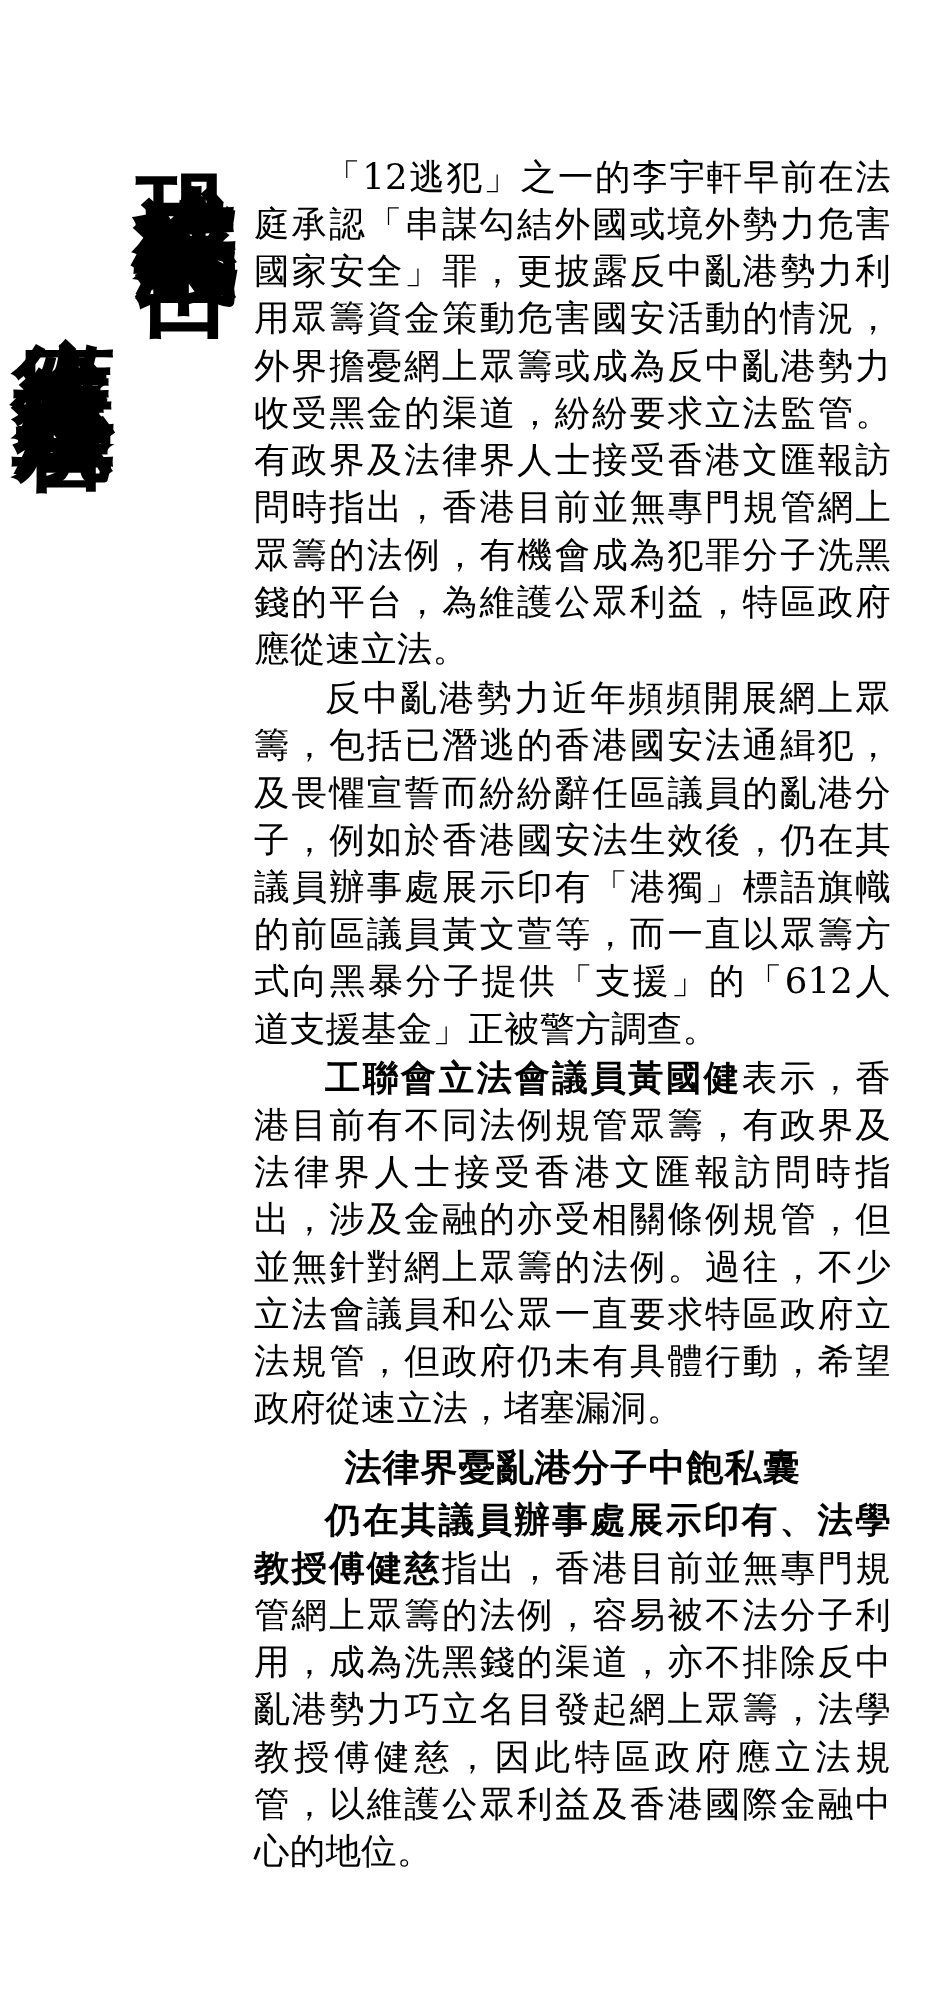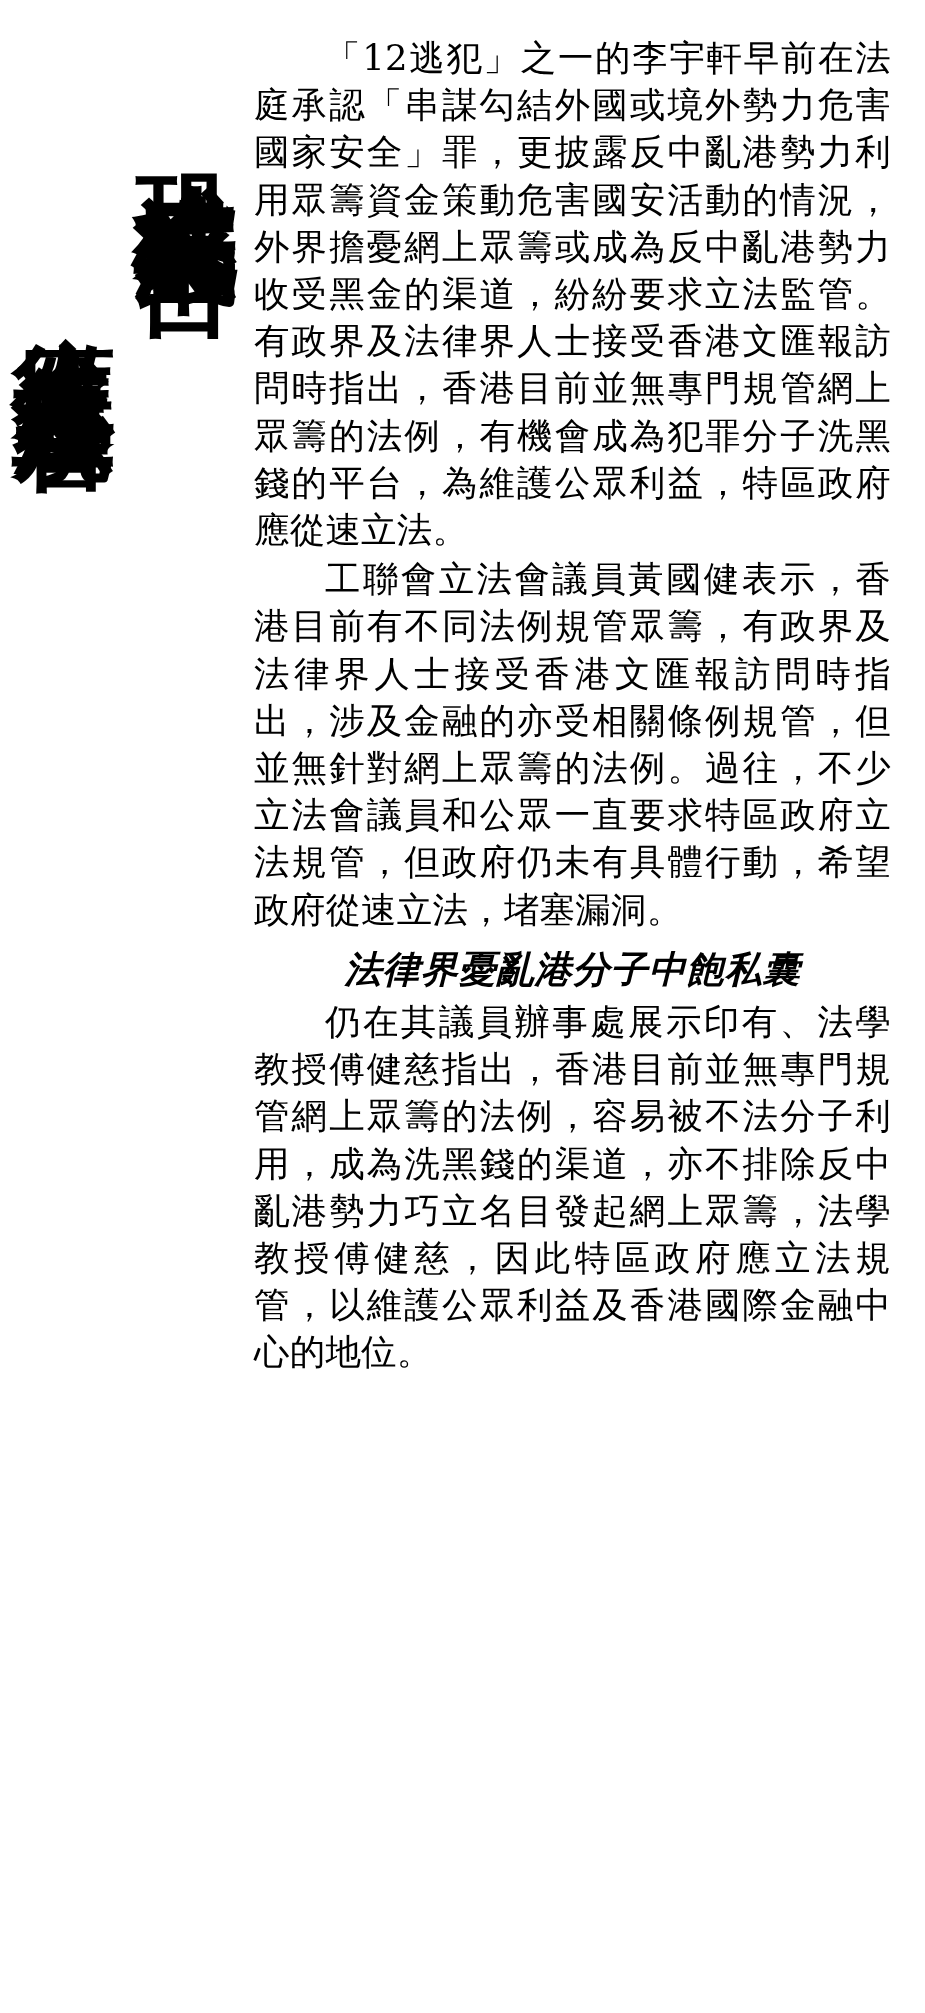--- a/index.html
+++ b/index.html
@@ -17,21 +17,21 @@
   }
   .page {
     position: relative;
     width: 925px;
     height: 2013px;
     background: #ffffff;
     box-sizing: border-box;
     padding: 34px 30px 20px 30px;
     display: flex;
     flex-direction: row;
-    align-items: flex-start;
+    align-items: center;
   }
 
   
   .headline-col {
     width: 210px;
     flex: 0 0 210px;
     display: flex;
     flex-direction: row-reverse;
     justify-content: flex-start;
     align-items: flex-start;
@@ -76,49 +76,51 @@
     font-family: "DejaVu Serif", "Liberation Serif", serif;
   }
   p.para + p.para {
     margin-top: 2px;
   }
   .indent {
     text-indent: 2em;
   }
   .lead-bold {
     font-family: "DejaVu Sans", "Liberation Sans", sans-serif;
-    font-weight: 400;
+    font-weight: 700;
   }
   h2.subhead {
     margin: 14px 0 6px 0;
     font-family: "DejaVu Sans", "Liberation Sans", sans-serif;
     font-weight: 700;
     font-size: 37px;
     line-height: 1.22;
     text-align: center;
     letter-spacing: 1px;
-    font-style: italic;
   }
 </style>
 </head>
 <body>
 
 <div class="page">
 
   <div class="headline-col">
     <div class="headline-line line-1">恐成洗黑錢平台</div>
     <div class="headline-line line-2">應從速立法規管</div>
   </div>
 
   <div class="body-col">
 
     <p class="para indent">
       <span>「12逃犯」之一的李宇軒早前在法庭承認「串謀勾結外國或境外勢力危害國家安全」罪，更披露反中亂港勢力利用眾籌資金策動危害國安活動的情況，外界擔憂網上眾籌或成為反中亂港勢力收受黑金的渠道，紛紛要求立法監管。有政界及法律界人士接受香港文匯報訪問時指出，香港目前並無專門規管網上眾籌的法例，有機會成為犯罪分子洗黑錢的平台，為維護公眾利益，特區政府應從速立法。</span>
     </p>
 
+    <p class="para indent">
+      <span>反中亂港勢力近年頻頻開展網上眾籌，包括已潛逃的香港國安法通緝犯，及畏懼宣誓而紛紛辭任區議員的亂港分子，例如於香港國安法生效後，仍在其議員辦事處展示印有「港獨」標語旗幟的前區議員黃文萱等，而一直以眾籌方式向黑暴分子提供「支援」的「612人道支援基金」正被警方調查。</span>
+    </p>
 
     <p class="para indent">
       <span class="lead-bold">工聯會立法會議員黃國健</span><span>表示，香港目前有不同法例規管眾籌，有政界及法律界人士接受香港文匯報訪問時指出，涉及金融的亦受相關條例規管，但並無針對網上眾籌的法例。過往，不少立法會議員和公眾一直要求特區政府立法規管，但政府仍未有具體行動，希望政府從速立法，堵塞漏洞。</span>
     </p>
 
     <h2 class="subhead">法律界憂亂港分子中飽私囊</h2>
 
     <p class="para indent">
       <span class="lead-bold">仍在其議員辦事處展示印有、法學教授傅健慈</span><span>指出，香港目前並無專門規管網上眾籌的法例，容易被不法分子利用，成為洗黑錢的渠道，亦不排除反中亂港勢力巧立名目發起網上眾籌，法學教授傅健慈，因此特區政府應立法規管，以維護公眾利益及香港國際金融中心的地位。</span>
     </p>

